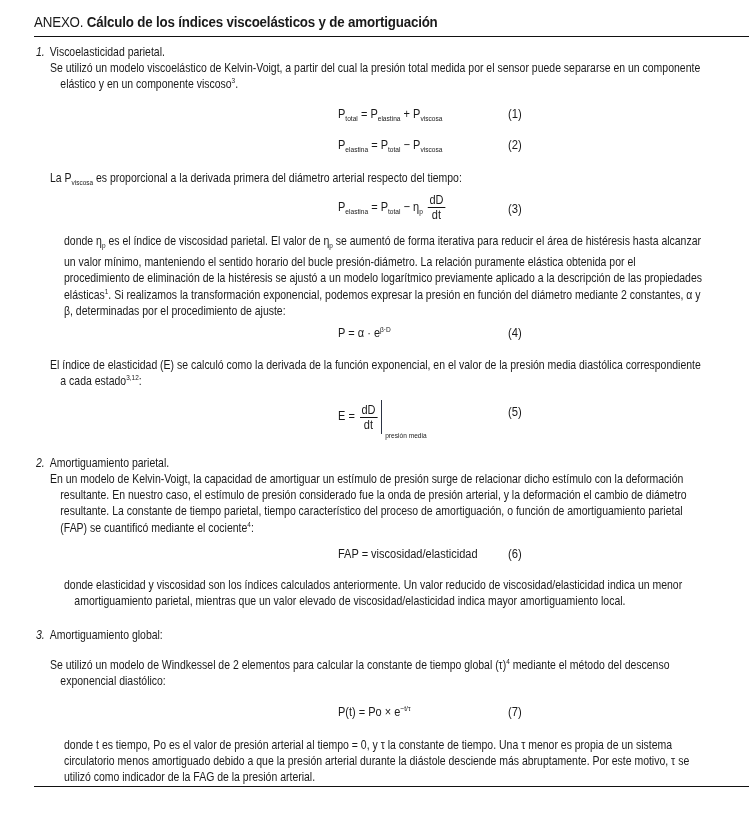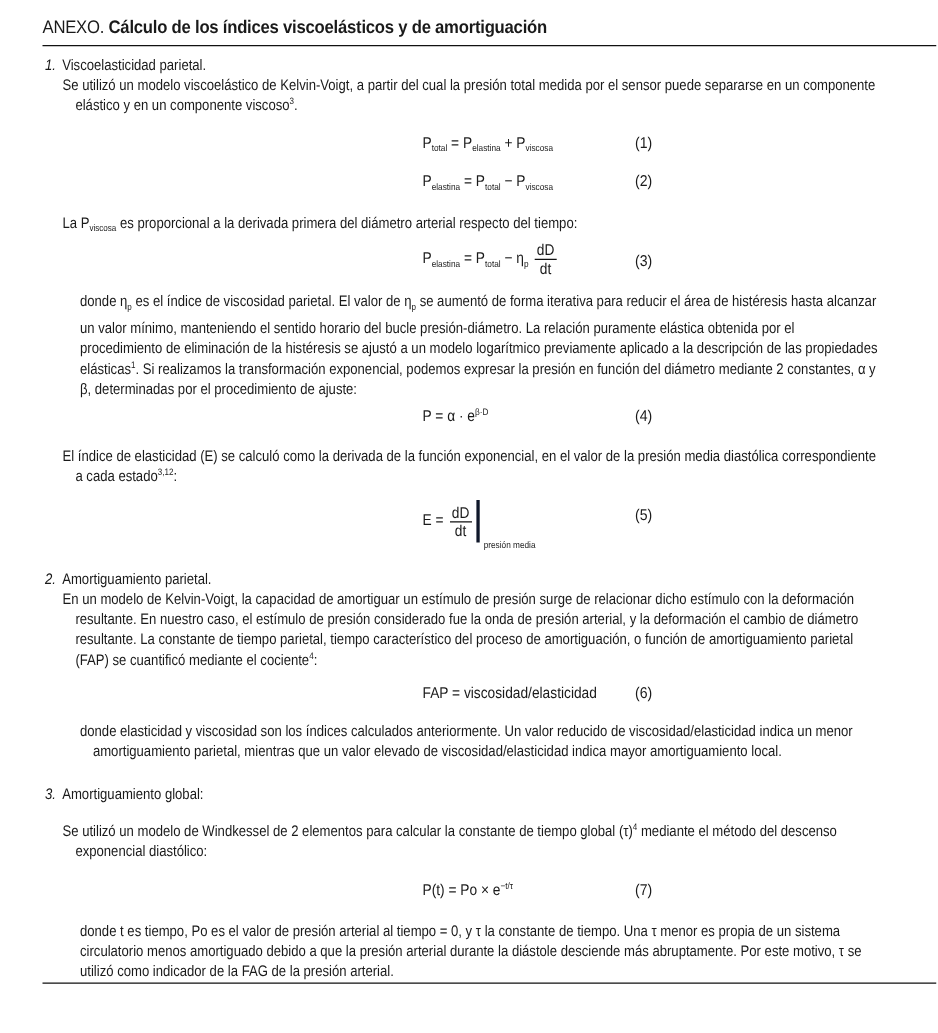--- a/index.html
+++ b/index.html
@@ -28,21 +28,21 @@
   .para .line { display: block; }
   .para .line.ind { padding-left: 12px; }
 
   .eq { position: absolute; font-size: 12.5px; white-space: nowrap; transform: scaleX(0.88); transform-origin: left top; }
   .eqnum { position: absolute; font-size: 12.5px; transform: scaleX(0.9); transform-origin: left top; }
   sub, .sub { font-size: 7.5px; vertical-align: -3px; }
   sup, .sup { font-size: 7.5px; vertical-align: 5px; line-height: 0; }
   .frac { display: inline-block; vertical-align: middle; text-align: center; margin: 0 2px; }
   .frac .n { display: block; border-bottom: 1px solid #111; padding: 0 2px; line-height: 14px; }
   .frac .d { display: block; line-height: 14px; }
-  .evalbar { display: inline-block; border-left: 3px solid #0f172a; height: 34px; vertical-align: middle; position: relative; margin-left: 2px; }
+  .evalbar { display: inline-block; border-left: 1px solid #0f172a; height: 34px; vertical-align: middle; position: relative; margin-left: 2px; }
   .evalbar .lbl { position: absolute; left: 4px; bottom: -6px; font-size: 7.5px; white-space: nowrap; }
 </style>
 </head>
 <body>
 
 <div class="page">
 
   <div class="title">
     <span>ANEXO.</span>
     <b>Cálculo de los índices viscoelásticos y de amortiguación</b>

